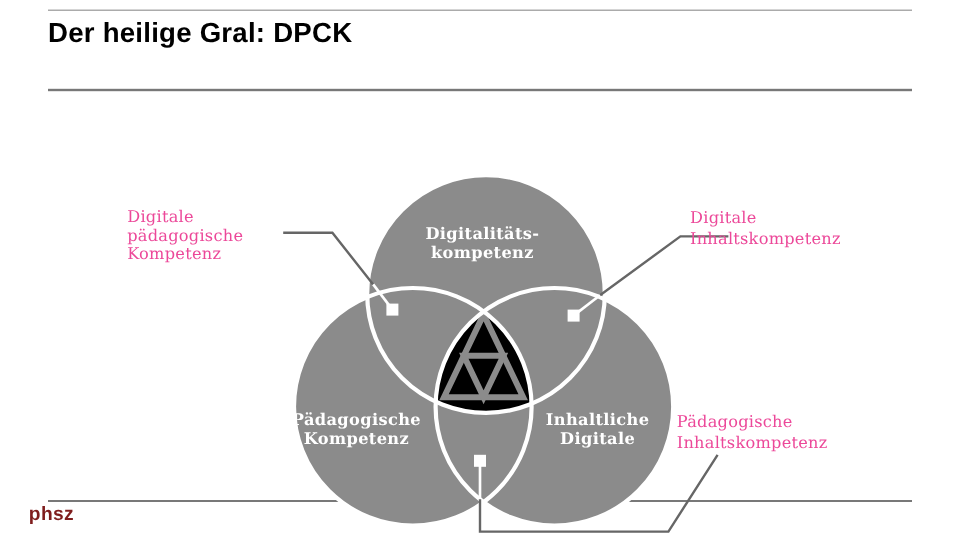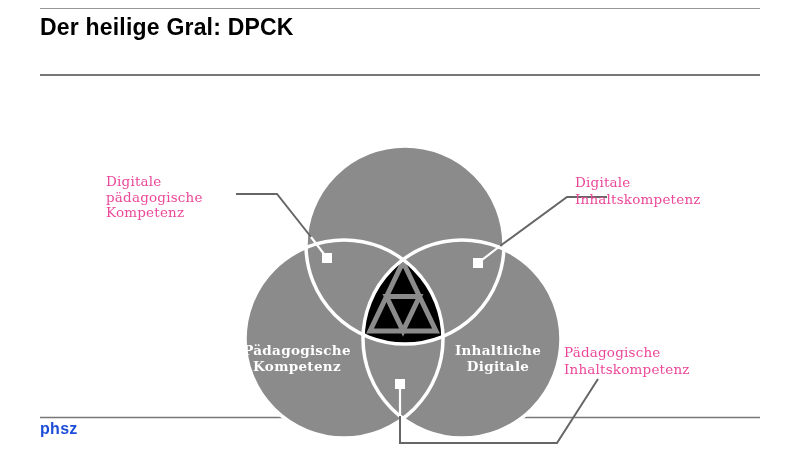--- a/index.html
+++ b/index.html
@@ -31,22 +31,22 @@
   .vlabel-right{ left:408px; top:342px; }
   .clabel {
     position:absolute; z-index:2; width:180px; text-align:left;
     white-space:pre-line; font-family:"DejaVu Serif", serif;
     color:#ec4899; font-size:13.5px; letter-spacing:0.2px;
   }
   .clabel-dpk { left:106px; top:174px; line-height:15.5px; }
   .clabel-dik { left:575px; top:174px; line-height:16.5px; }
   .clabel-pik { left:564px; top:344px; line-height:16.5px; }
   .footer-logo {
-    position:absolute; left:40px; top:420px; z-index:2;
-    font-size:16px; font-weight:bold; color:#1d4ed8; letter-spacing:0.3px;
+    position:absolute; left:24px; top:420px; z-index:2;
+    font-size:16px; font-weight:bold; color:#7f1d1d; letter-spacing:0.3px;
   }
 </style>
 </head>
 <body>
 
 <div class="slide">
 
   <div class="rule-top"></div>
   <div class="page-title">Der heilige Gral: DPCK</div>
   <div class="rule-title"></div>
@@ -86,20 +86,22 @@
     <line x1="500" y1="246" x2="478" y2="263" stroke="#ffffff" stroke-width="2.2"></line>
 
     <line x1="400" y1="388" x2="400" y2="417" stroke="#ffffff" stroke-width="2.2"></line>
     <polyline points="400,416 400,443 557,443 598,379" fill="none" stroke="#666666" stroke-width="2"></polyline>
 
     <rect x="322" y="253" width="10" height="10" fill="#ffffff"></rect>
     <rect x="473" y="258" width="10" height="10" fill="#ffffff"></rect>
     <rect x="395" y="379" width="10" height="10" fill="#ffffff"></rect>
   </svg>
 
+  <div class="vlabel vlabel-top">Digitalitäts-
+kompetenz</div>
   <div class="vlabel vlabel-left">Pädagogische
 Kompetenz</div>
   <div class="vlabel vlabel-right">Inhaltliche
 Digitale</div>
 
   <div class="clabel clabel-dpk">Digitale
 pädagogische
 Kompetenz</div>
   <div class="clabel clabel-dik">Digitale
 Inhaltskompetenz</div>

